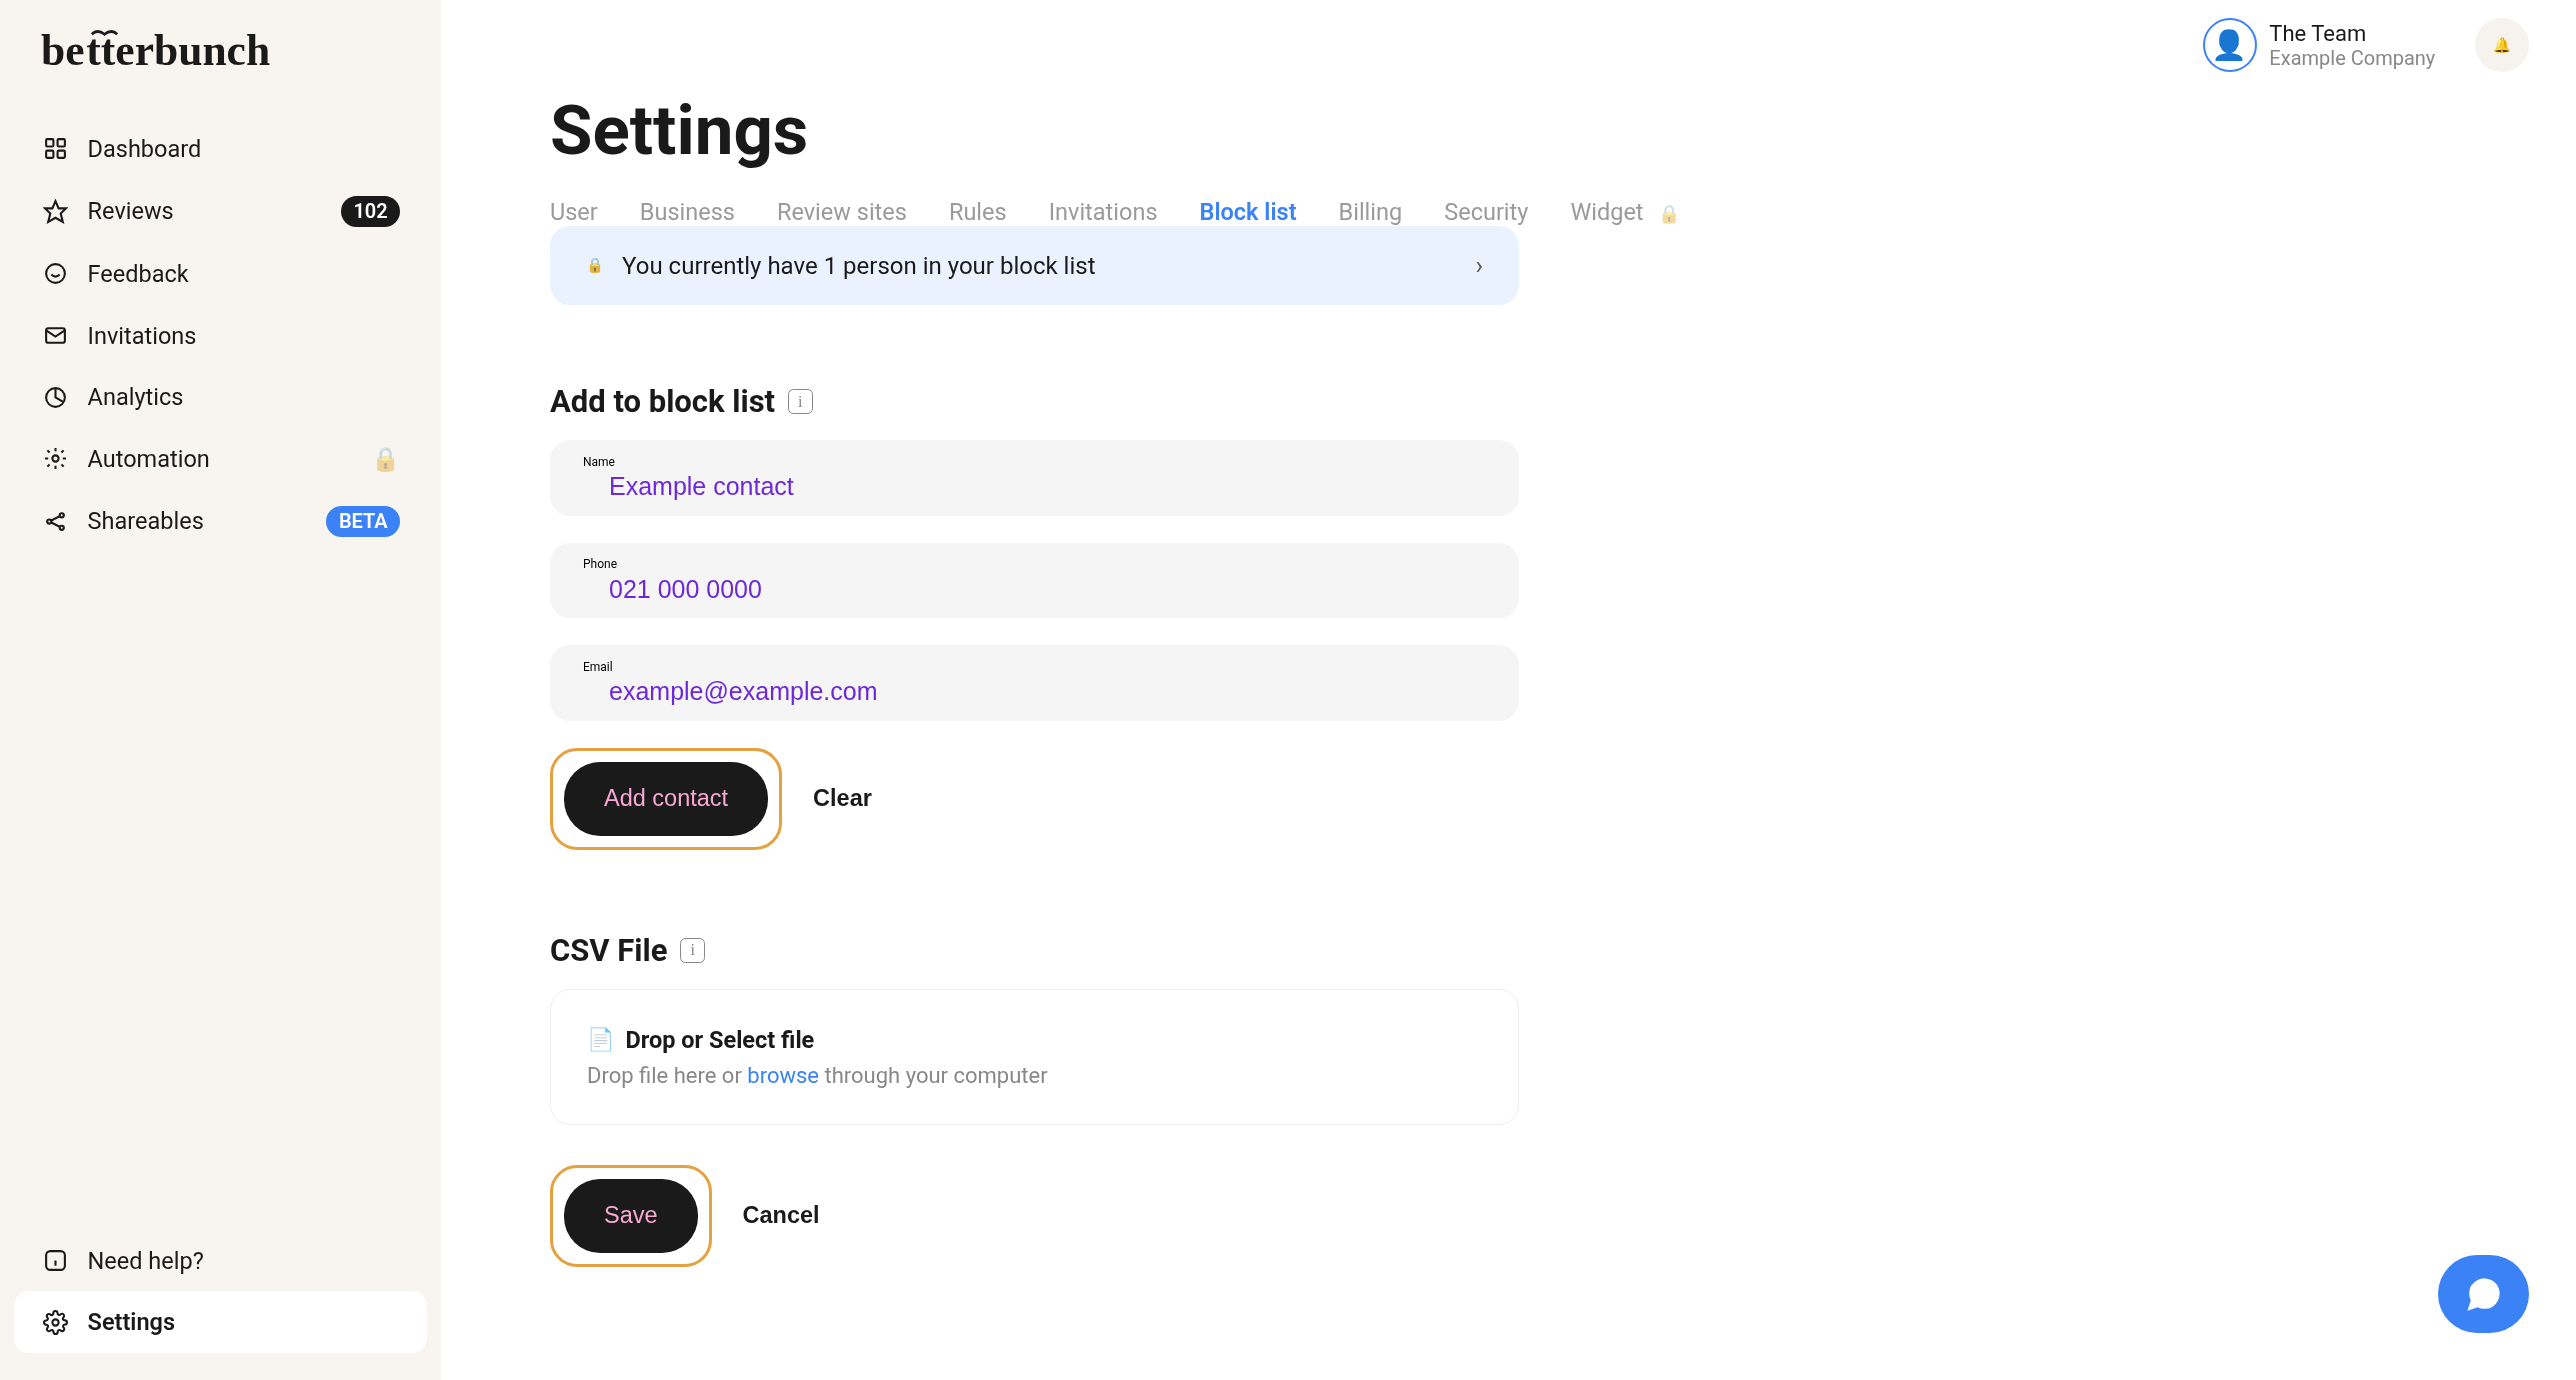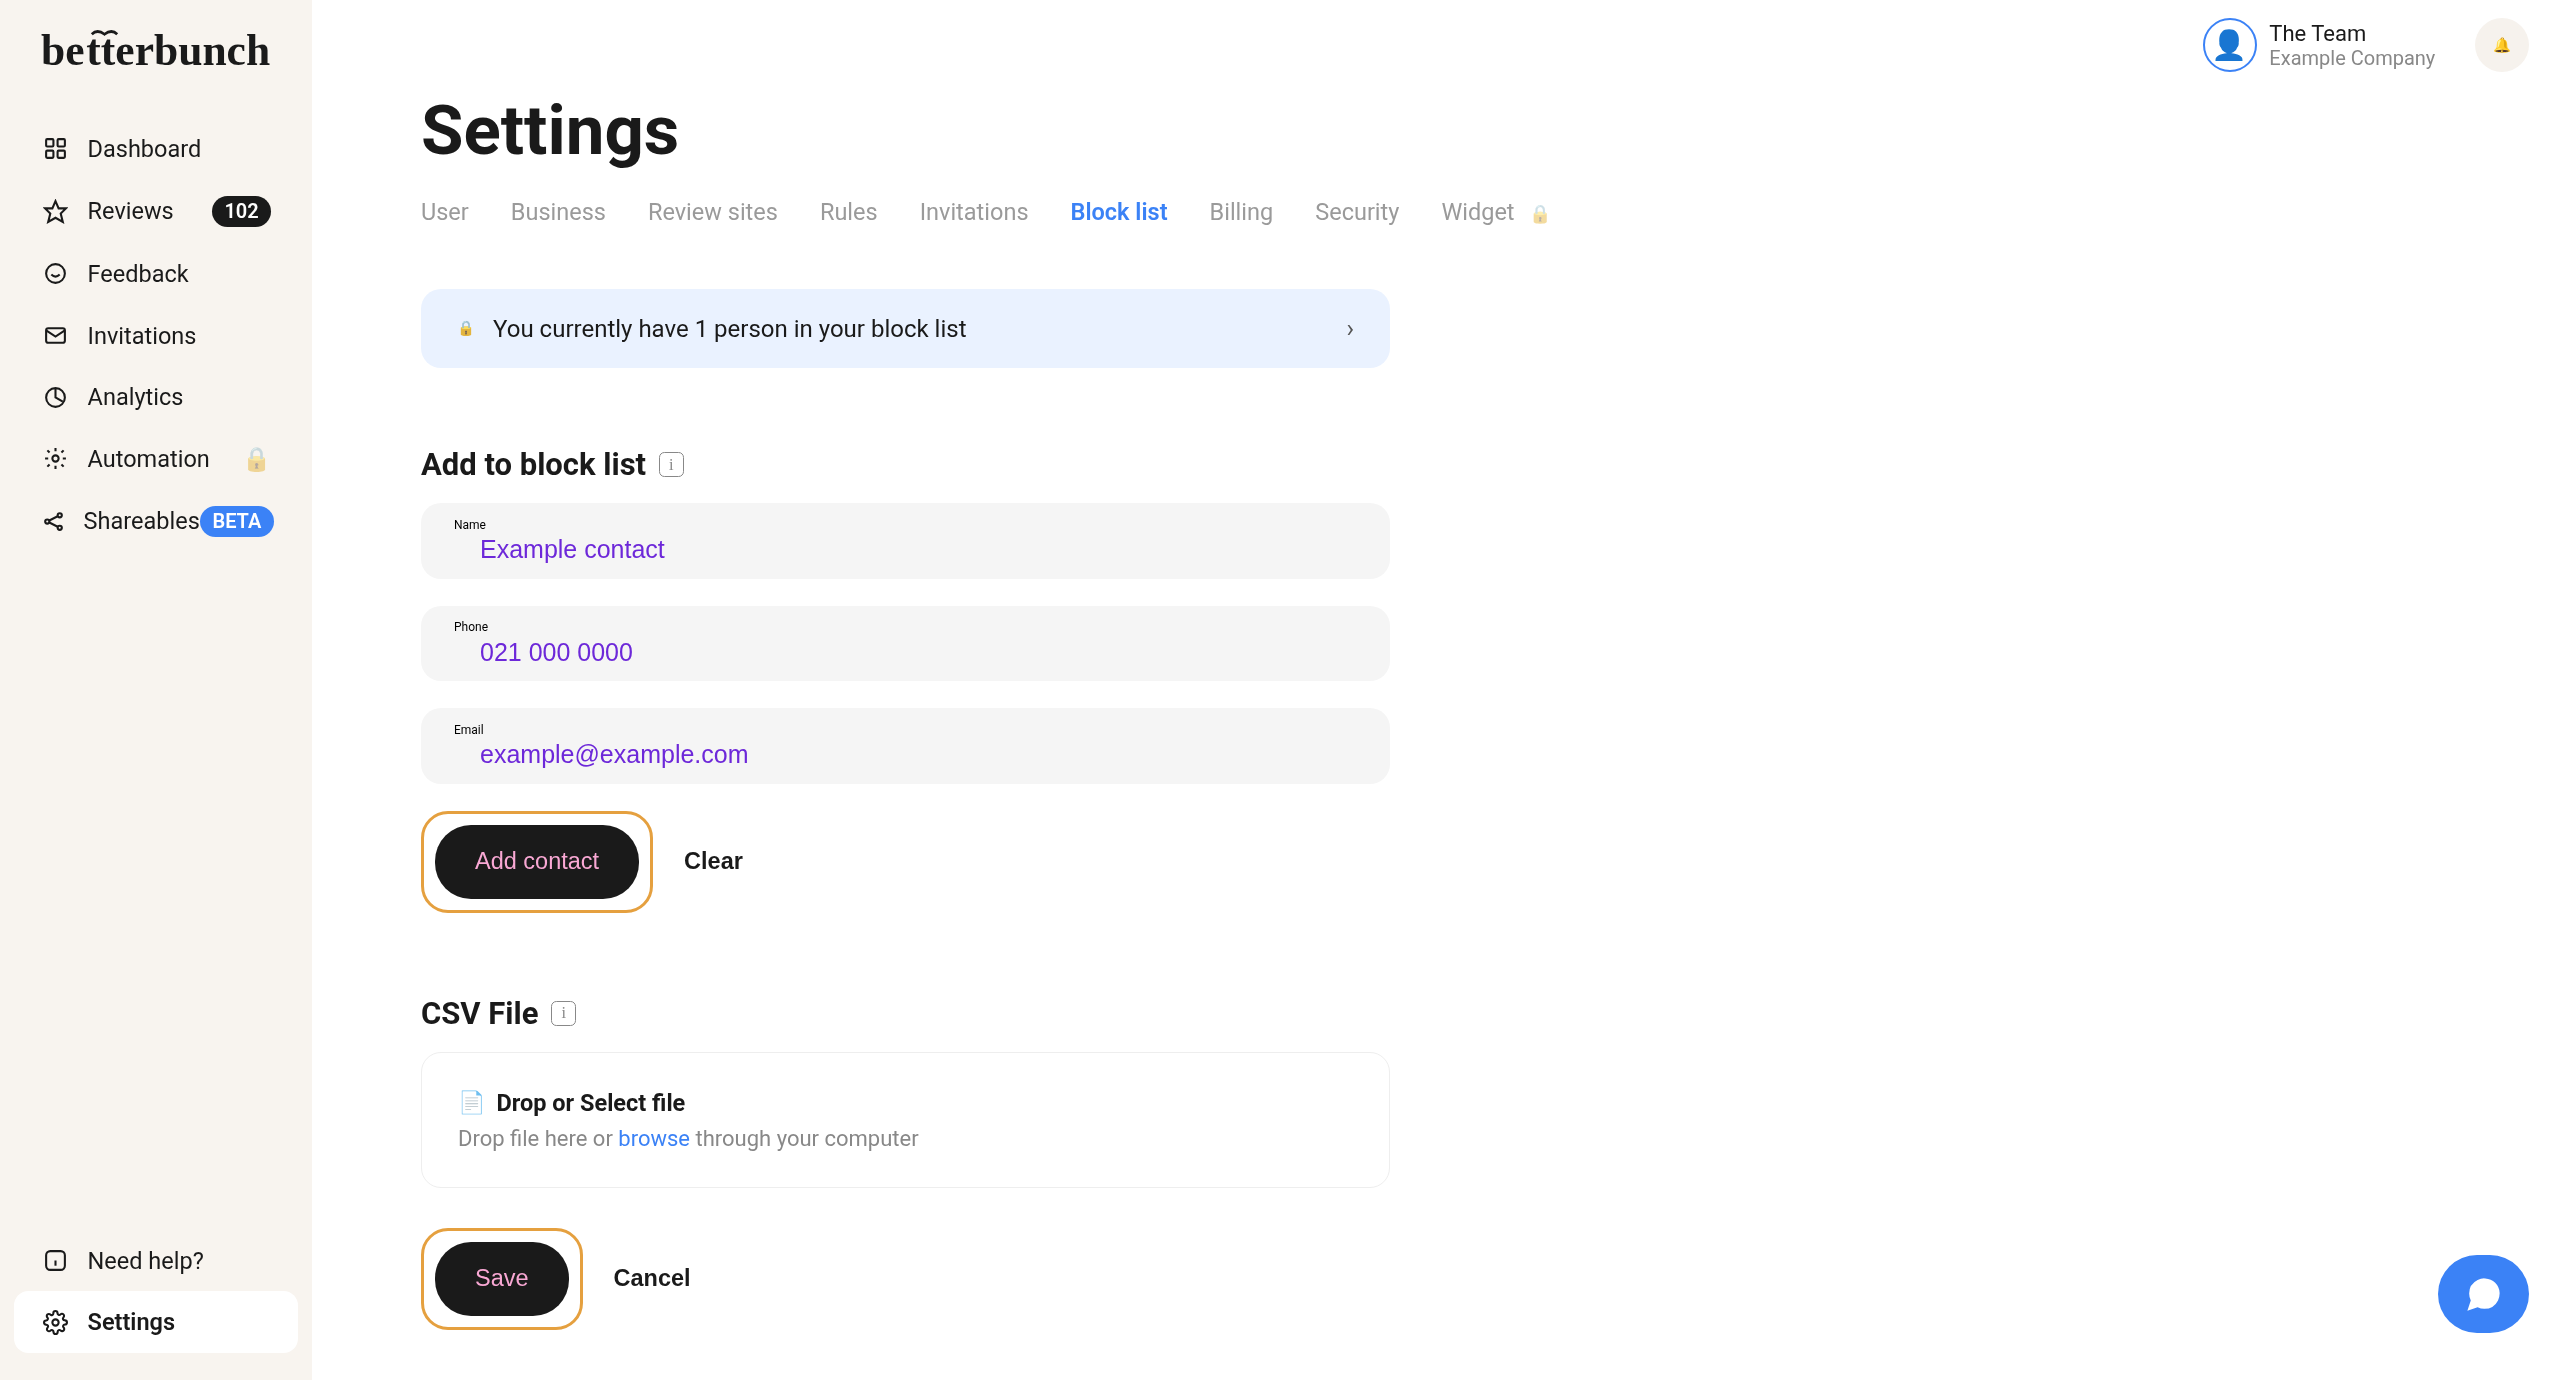--- a/index.html
+++ b/index.html
@@ -1,19 +1,19 @@
 <!DOCTYPE html>
 <html style="font-size:14.5px"><head>
 <meta charset="utf-8">
 <style>
 * { box-sizing: border-box; margin: 0; padding: 0; }
 html, body { width: 2576px; height: 1380px; overflow: hidden; font-family: -apple-system, BlinkMacSystemFont, "Segoe UI", Roboto, Helvetica, Arial, sans-serif; }
 body { display: flex; background: #fff; }
 
-.sidebar { width: 312px; background: #f8f4ef; display: flex; flex-direction: column; padding: 27px 13.6px 27px 13.6px; }
+.sidebar { width: 441px; background: #f8f4ef; display: flex; flex-direction: column; padding: 27px 13.6px 27px 13.6px; }
 .logo { padding: 0 27px 36px 27px; }
 .logo svg { width: 234px; height: auto; }
 
 .nav { flex: 1; }
 .nav-item { display: flex; align-items: center; padding: 16.3px 27px; font-size: 23.5px; color: #1a1a1a; cursor: pointer; border-radius: 14.5px; }
 .nav-item .icon { width: 29px; height: 29px; display: inline-flex; align-items: center; justify-content: center; margin-right: 18px; }
 .nav-item .label { flex: 1; }
 .badge { background: #1a1a1a; color: #fff; font-size: 20px; padding: 3.6px 12.7px; border-radius: 18px; font-weight: 600; }
 .badge.beta { background: #3b82f6; }
 .lock-tag { margin-left: 9px; opacity: 0.4; }
@@ -28,21 +28,21 @@
 .avatar-inner { font-size: 29px; }
 .header-text { display: flex; flex-direction: column; }
 .team-name { font-size: 22px; color: #1a1a1a; }
 .company-name { font-size: 20px; color: #888; }
 .bell { width: 54px; height: 54px; border-radius: 50%; background: #f6f2ed; display: flex; align-items: center; justify-content: center; margin-left: 27px; }
 
 .content { padding: 0 235px 54px 109px; }
 
 .page-title { font-size: 69px; font-weight: 700; margin-bottom: 27px; color: #1a1a1a; }
 
-.tabs { display: flex; gap: 42px; font-size: 23.5px; color: #9a9a9a; margin-bottom: 63px; }
+.tabs { display: flex; gap: 42px; font-size: 23.5px; color: #9a9a9a; }
 .tab { cursor: pointer; }
 .tab.active { color: #3b82f6; font-weight: 600; }
 .tab .lock-tag { font-size: 18px; }
 
 .info-banner { background: #eaf2ff; border-radius: 20px; padding: 25px 36px; display: flex; align-items: center; gap: 18px; width: 969px; margin-bottom: 78px; }
 .info-banner .lock { opacity: 0.8; }
 .banner-text { flex: 1; font-size: 24px; color: #1a1a1a; }
 .chevron { font-size: 25px; color: #555; }
 
 .section-title { font-size: 31px; font-weight: 700; color: #1a1a1a; margin-bottom: 20px; display: flex; align-items: center; gap: 12.7px; }

